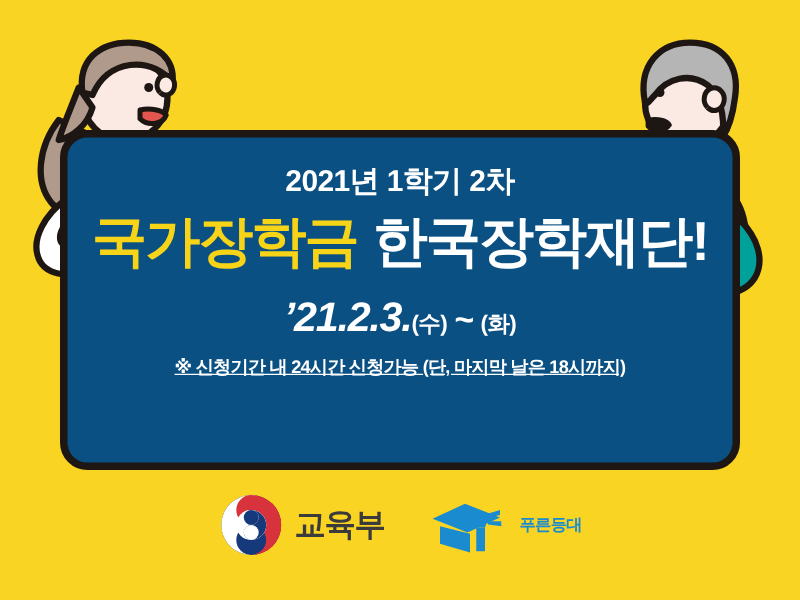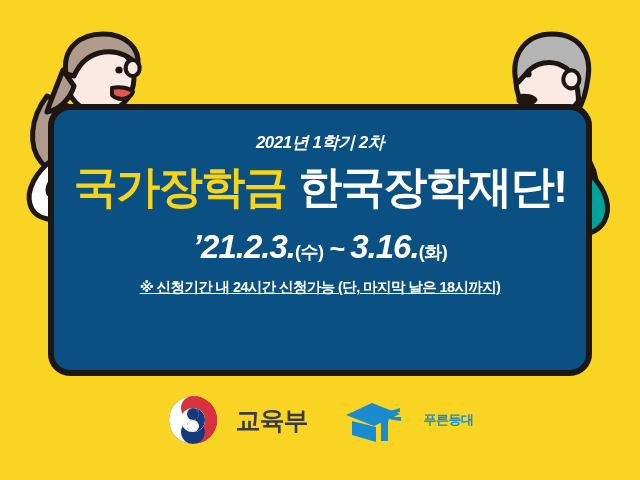--- a/index.html
+++ b/index.html
@@ -50,23 +50,22 @@
     height: 272px;
     display: flex;
     flex-direction: column;
     align-items: center;
     justify-content: flex-start;
     box-sizing: border-box;
     padding-top: 30px;
   }
   .eyebrow {
     color: #ffffff;
-    font-size: 17px;
-    font-weight: bold;
-    font-style: italic;
+    font-size: 24px;
+    font-weight: bold;
     letter-spacing: -0.5px;
     line-height: 1;
     white-space: nowrap;
   }
   .headline {
     margin-top: 14px;
     font-size: 44px;
     font-weight: bold;
     line-height: 1;
     letter-spacing: -1.5px;
@@ -117,21 +116,21 @@
     width: 640px;
     height: 64px;
     display: flex;
     align-items: center;
     justify-content: center;
     gap: 36px;
   }
   .logo-group {
     display: flex;
     align-items: center;
-    gap: 17px;
+    gap: 9px;
   }
   .moe-name {
     color: #3b3b3b;
     font-size: 25px;
     font-weight: bold;
     letter-spacing: -1px;
     line-height: 1;
   }
   .ksaf-text {
     display: flex;
@@ -228,21 +227,20 @@
       <div class="eyebrow">2021년 1학기 2차</div>
 
       <div class="headline">
         <span class="hl-yellow">국가장학금</span><span class="hl-white" style="padding-left:12px;">한국장학재단!</span>
       </div>
 
       <div class="dateline">
         <span>’21.2.3.</span>
         <span class="dow">(수)</span>
         <span class="tilde">~</span>
-        <span>3.16.</span>
         <span class="dow">(화)</span>
       </div>
 
       <div class="note">※ 신청기간 내 24시간 신청가능 (단, 마지막 날은 18시까지)</div>
     </div>
   </div>
 
   <div class="footer">
 
     <div class="logo-group">

